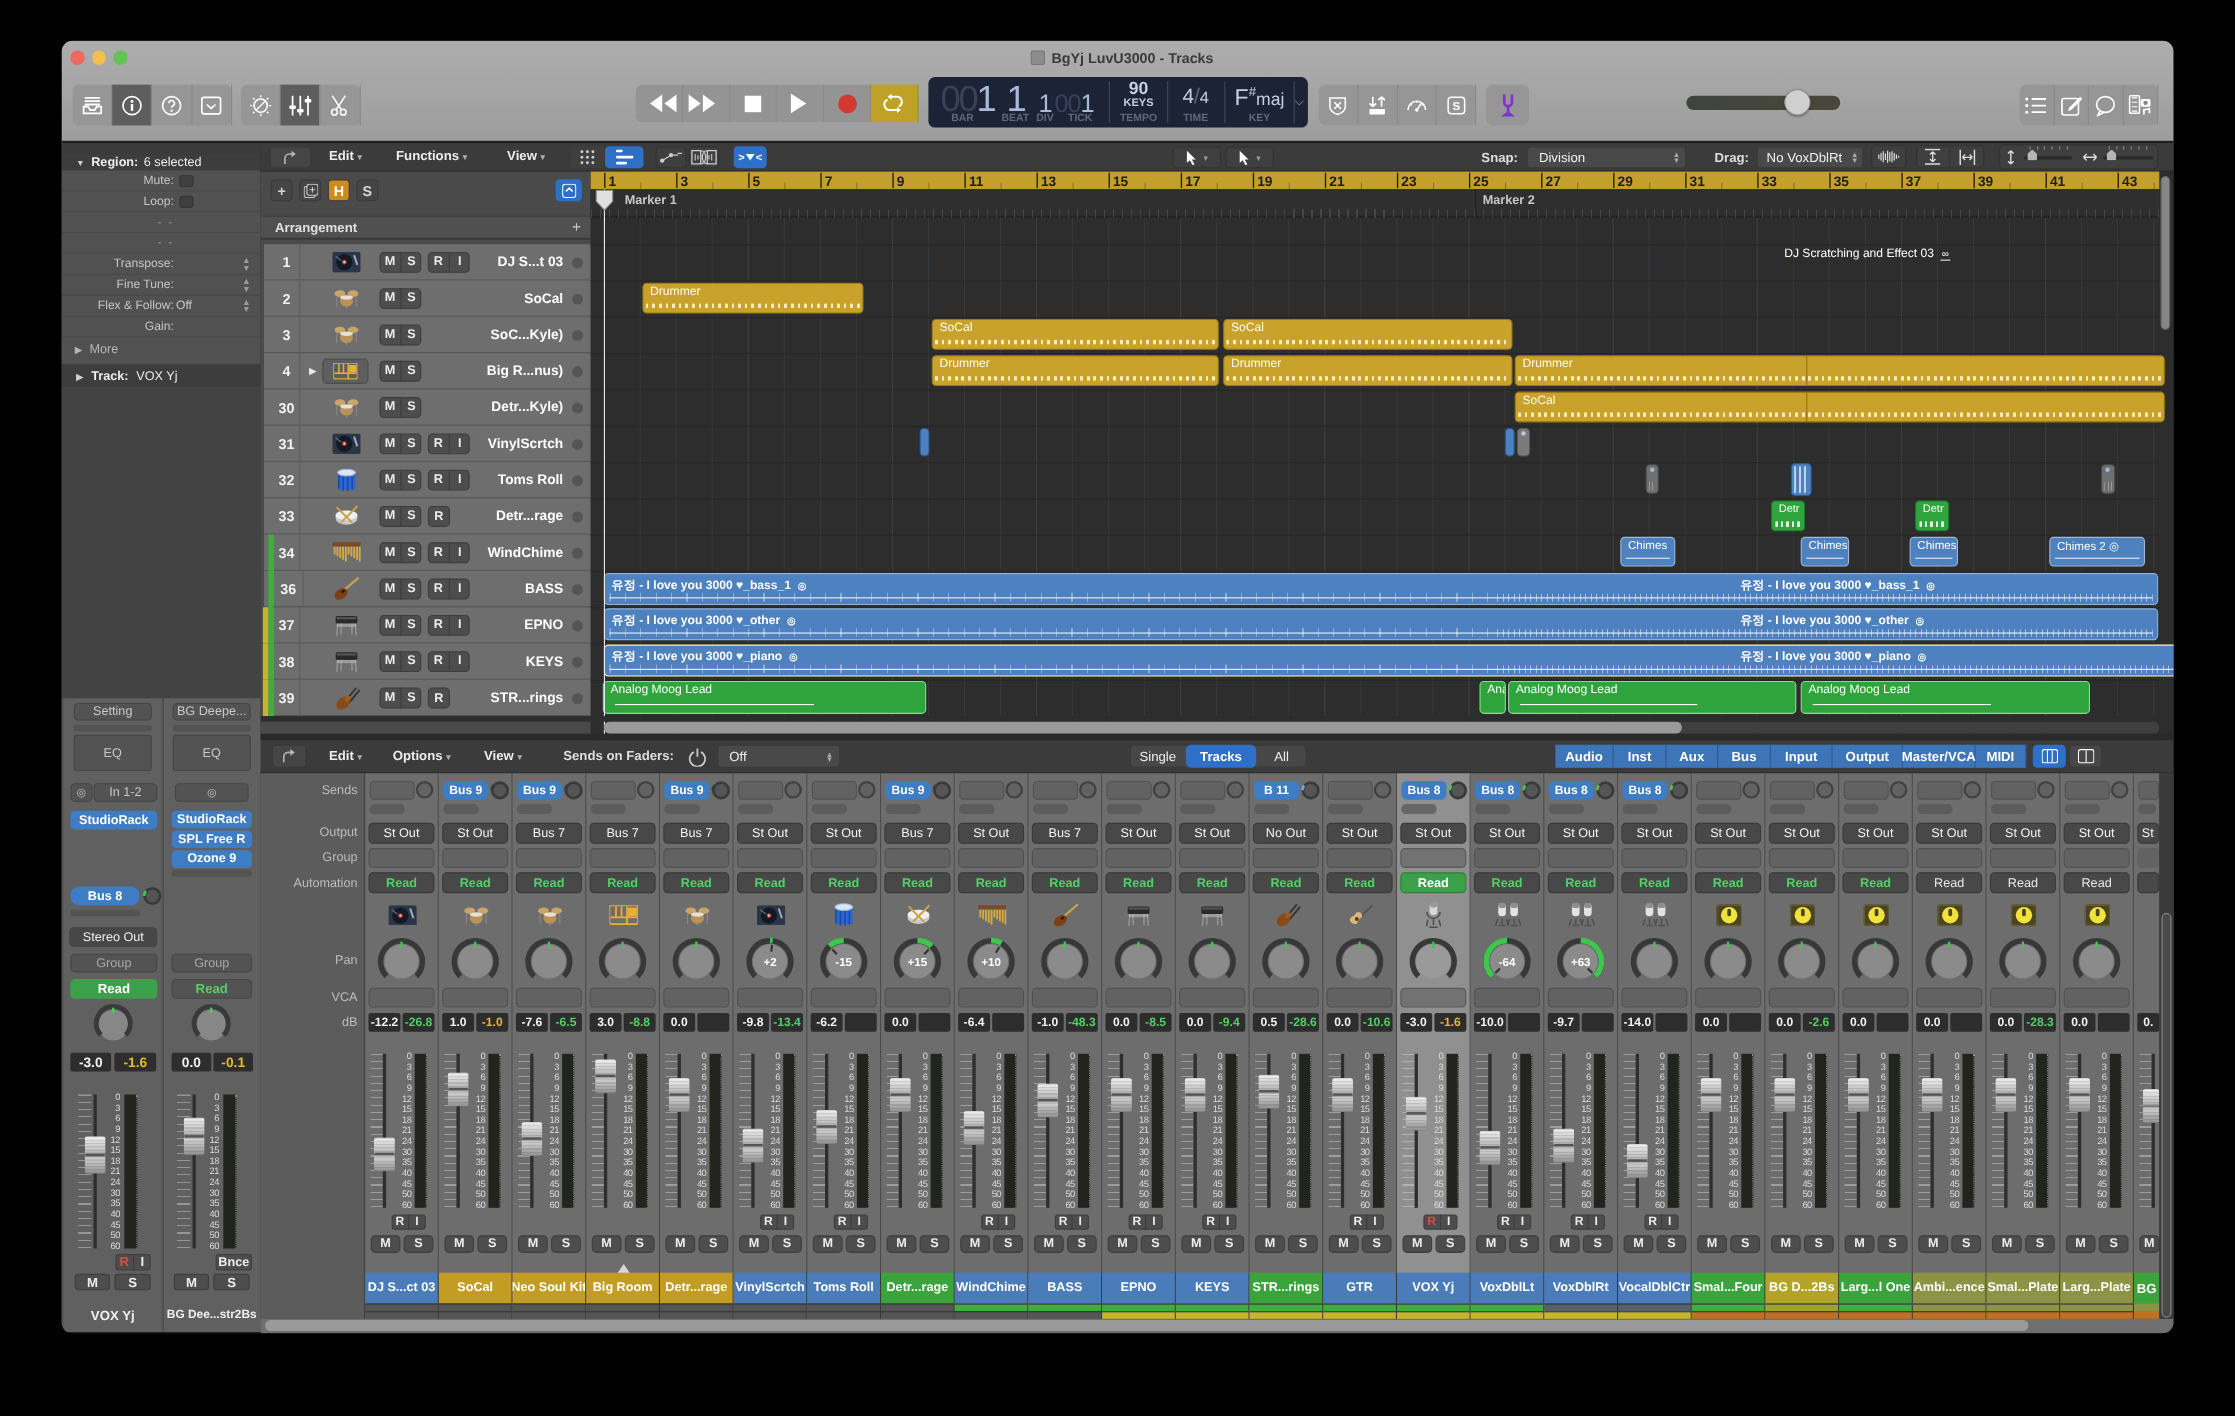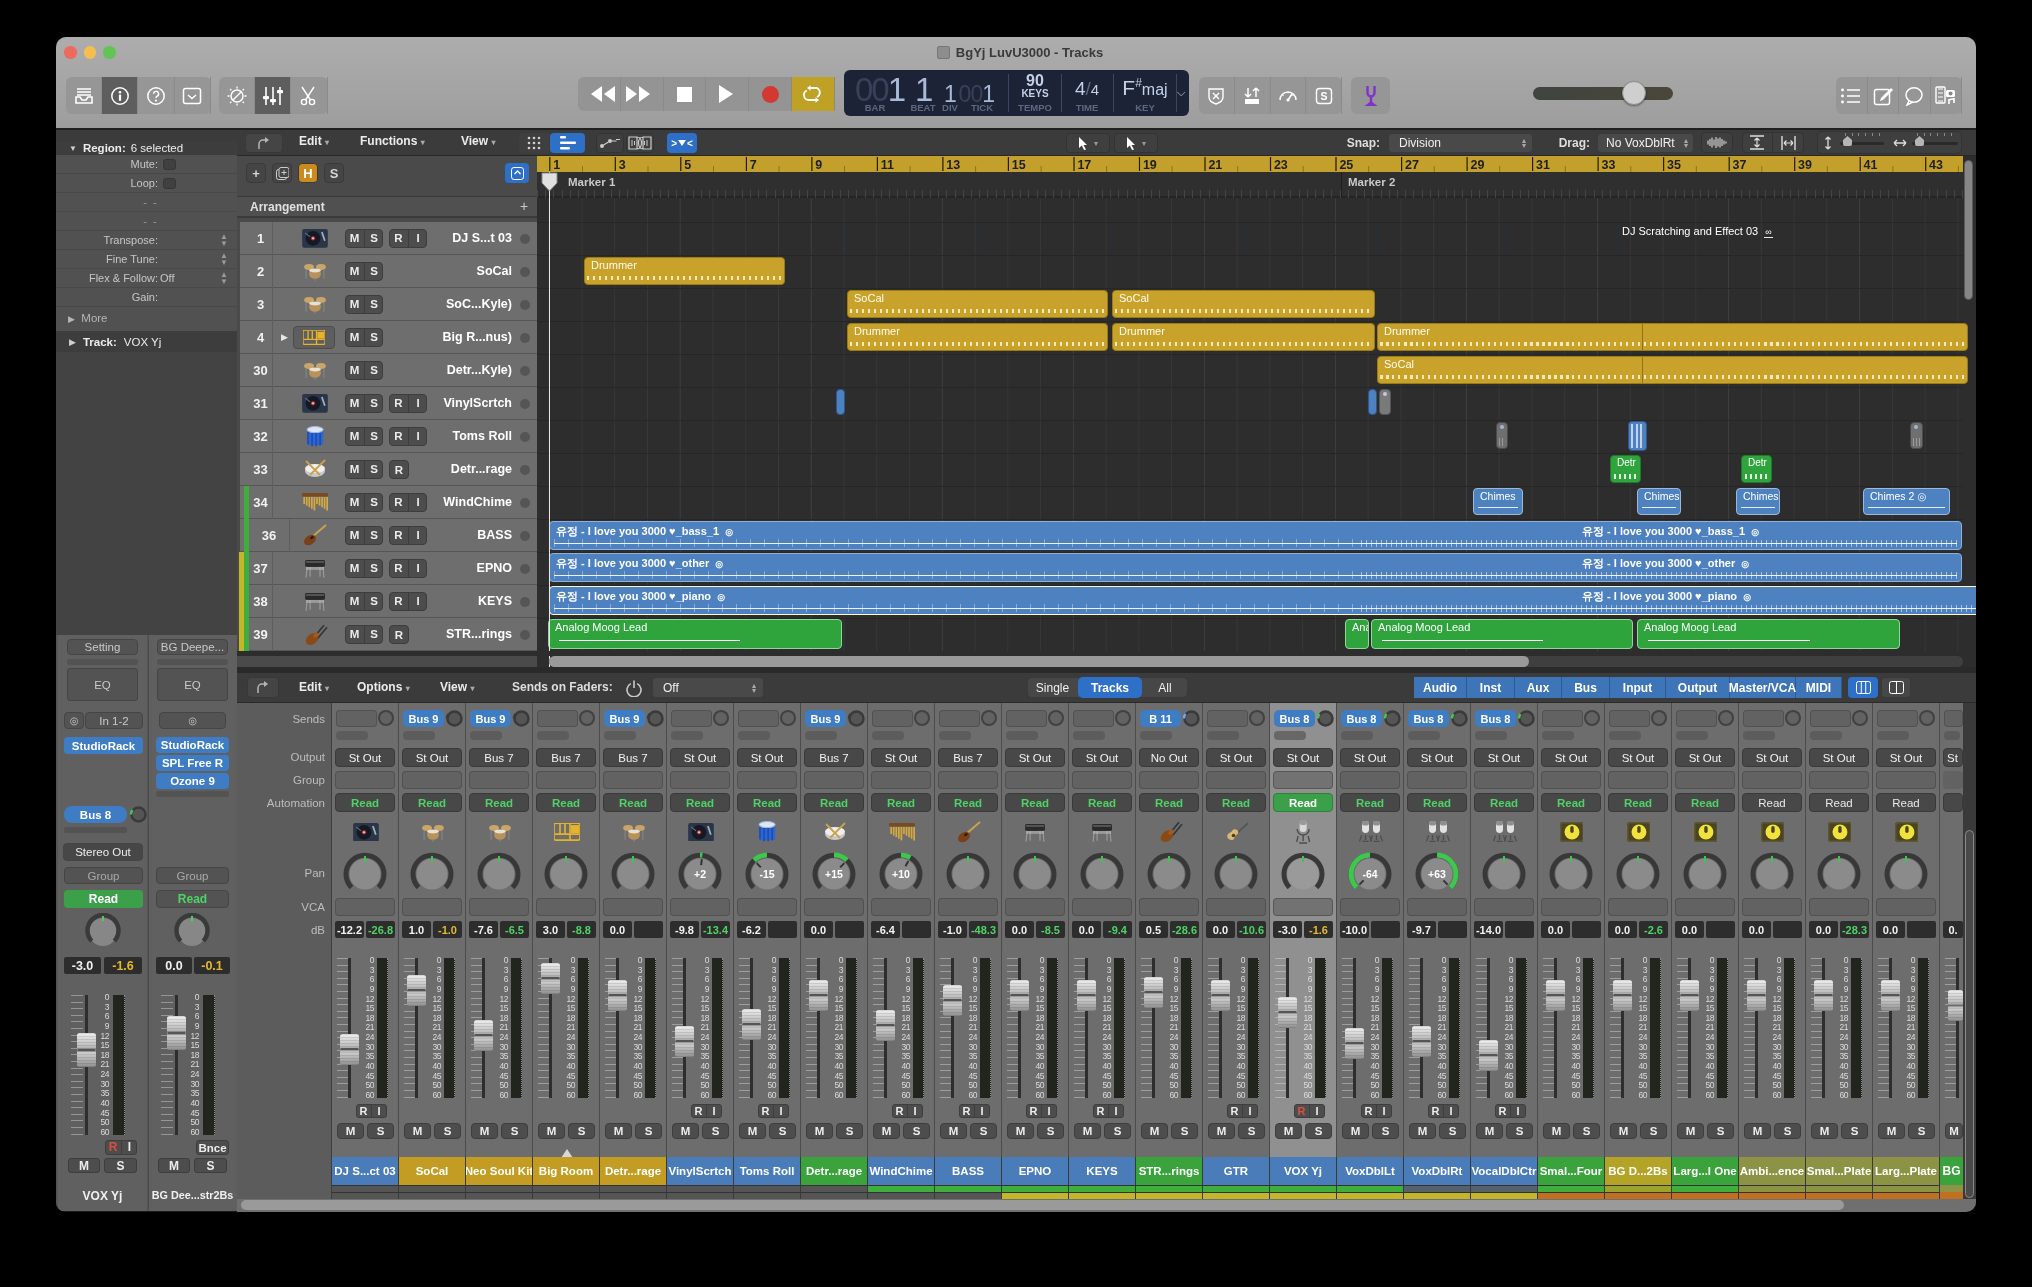--- a/index.html
+++ b/index.html
@@ -646,21 +646,21 @@
 <div class="ab" style="left:289px;top:456px;width:19px;height:19px;color:#ececec;font-size:11.5px;font-weight:700;text-align:center;line-height:19px;">M</div>
 <div class="ab" style="left:308px;top:456px;width:19px;height:19px;color:#ececec;font-size:11.5px;font-weight:700;text-align:center;line-height:19px;border-left:1px solid #3d3d3d;">S</div>
 <div class="ab" style="left:333px;top:456px;width:38px;height:19px;background:#4d4d4d;border:1px solid #3d3d3d;border-radius:4px;display:flex;"></div>
 <div class="ab" style="left:333px;top:456px;width:19px;height:19px;color:#ececec;font-size:11.5px;font-weight:700;text-align:center;line-height:19px;">R</div>
 <div class="ab" style="left:352px;top:456px;width:19px;height:19px;color:#ececec;font-size:11.5px;font-weight:700;text-align:center;line-height:19px;border-left:1px solid #3d3d3d;">I</div>
 <div class="ab" style="left:316px;top:458px;width:140px;height:15px;color:#fff;font-size:12.5px;font-weight:700;text-align:right;">WindChime</div>
 <div class="ab" style="left:464px;top:461px;width:10px;height:10px;background:#555;border-radius:50%;"></div>
 <div class="ab" style="left:184px;top:482px;width:297px;height:33px;background:#6e6e6e;border-bottom:1px solid #565656;"></div>
 <div class="ab" style="left:181px;top:482px;width:3px;height:33px;background:#4a4a4a;"></div>
 <div class="ab" style="left:188px;top:482px;width:5px;height:33px;background:#3fae3c;"></div>
-<div class="ab" style="left:193px;top:482px;width:41px;height:33px;color:#f2f2f2;font-size:13px;font-weight:700;display:flex;align-items:center;justify-content:center;border-right:1px solid #5e5e5e;">36</div>
+<div class="ab" style="left:193px;top:482px;width:27px;height:33px;color:#f2f2f2;font-size:13px;font-weight:700;display:flex;align-items:center;justify-content:center;border-right:1px solid #5e5e5e;">36</div>
 <div class="ab" style="left:246px;top:487px;width:26px;height:23px;display:flex;align-items:center;justify-content:center;">
       <svg width="26" height="22.099999999999998" viewBox="0 0 26 22">
         <path d="M24 1L10 13" stroke="#caa24c" stroke-width="2"></path>
         <ellipse cx="8" cy="16" rx="6.5" ry="4.5" fill="#7a4018" transform="rotate(-35 8 16)"></ellipse>
         <ellipse cx="10" cy="13.5" rx="2" ry="1.2" fill="#2a1a0a" transform="rotate(-35 10 13.5)"></ellipse>
       </svg>
     </div>
 <div class="ab" style="left:289px;top:489px;width:38px;height:19px;background:#4d4d4d;border:1px solid #3d3d3d;border-radius:4px;display:flex;"></div>
 <div class="ab" style="left:289px;top:489px;width:19px;height:19px;color:#ececec;font-size:11.5px;font-weight:700;text-align:center;line-height:19px;">M</div>
 <div class="ab" style="left:308px;top:489px;width:19px;height:19px;color:#ececec;font-size:11.5px;font-weight:700;text-align:center;line-height:19px;border-left:1px solid #3d3d3d;">S</div>

